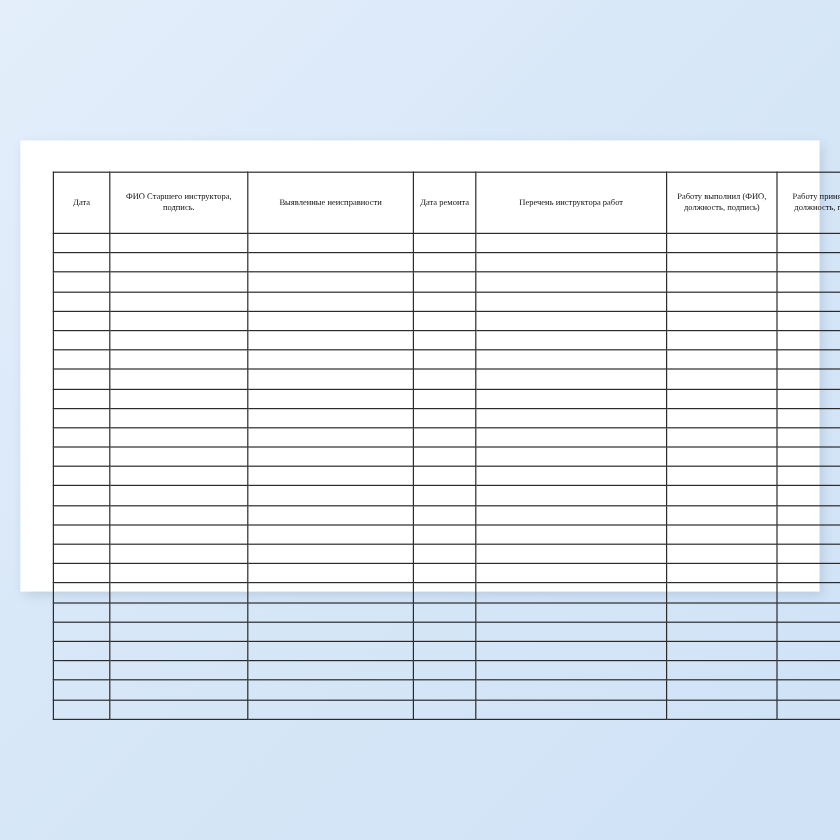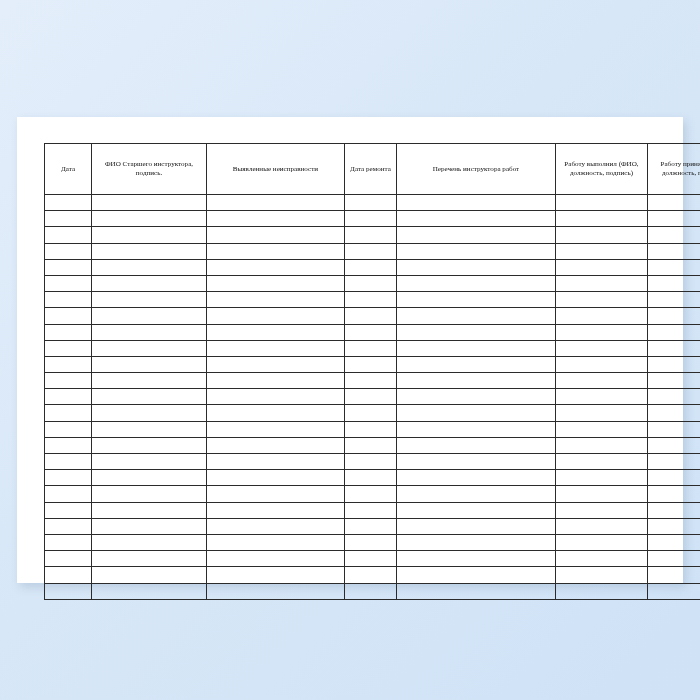--- a/index.html
+++ b/index.html
@@ -18,21 +18,21 @@
     width: 700px;
     height: 700px;
     background: linear-gradient(135deg, #e4eefb 0%, #d7e7f7 45%, #cfe2f6 100%);
   }
   
   #sheet {
     position: absolute;
     left: 17px;
     top: 117px;
     width: 666px;
-    height: 466px;
+    height: 376px;
     background: #ffffff;
     box-shadow: 3px 4px 9px rgba(60, 90, 130, 0.18);
   }
   #table-wrap {
     position: absolute;
     left: 27px;
     top: 26px;
     width: 612px;
     height: 415px;
   }

